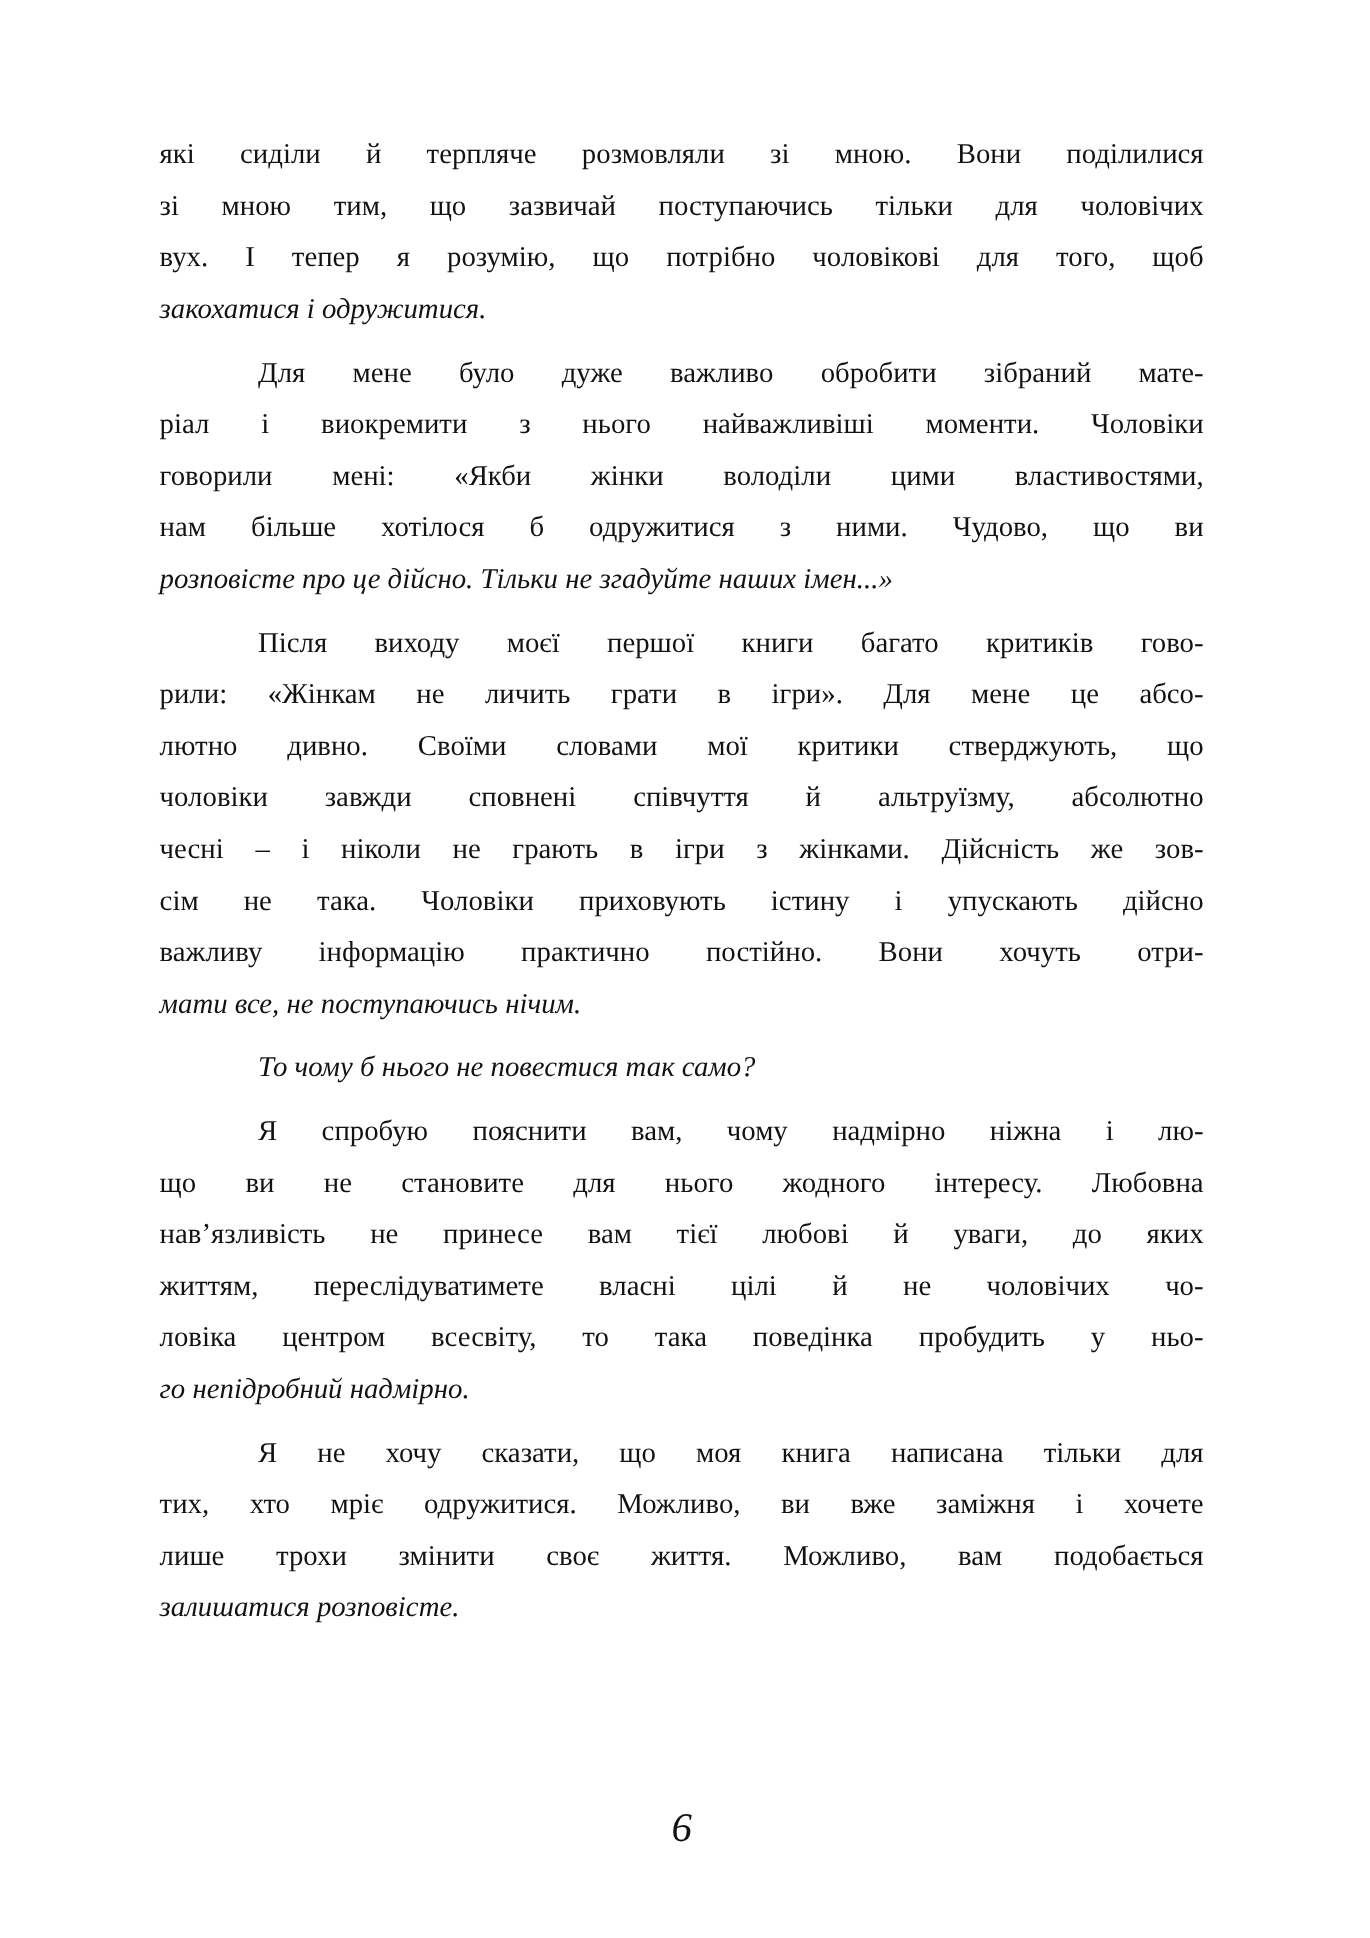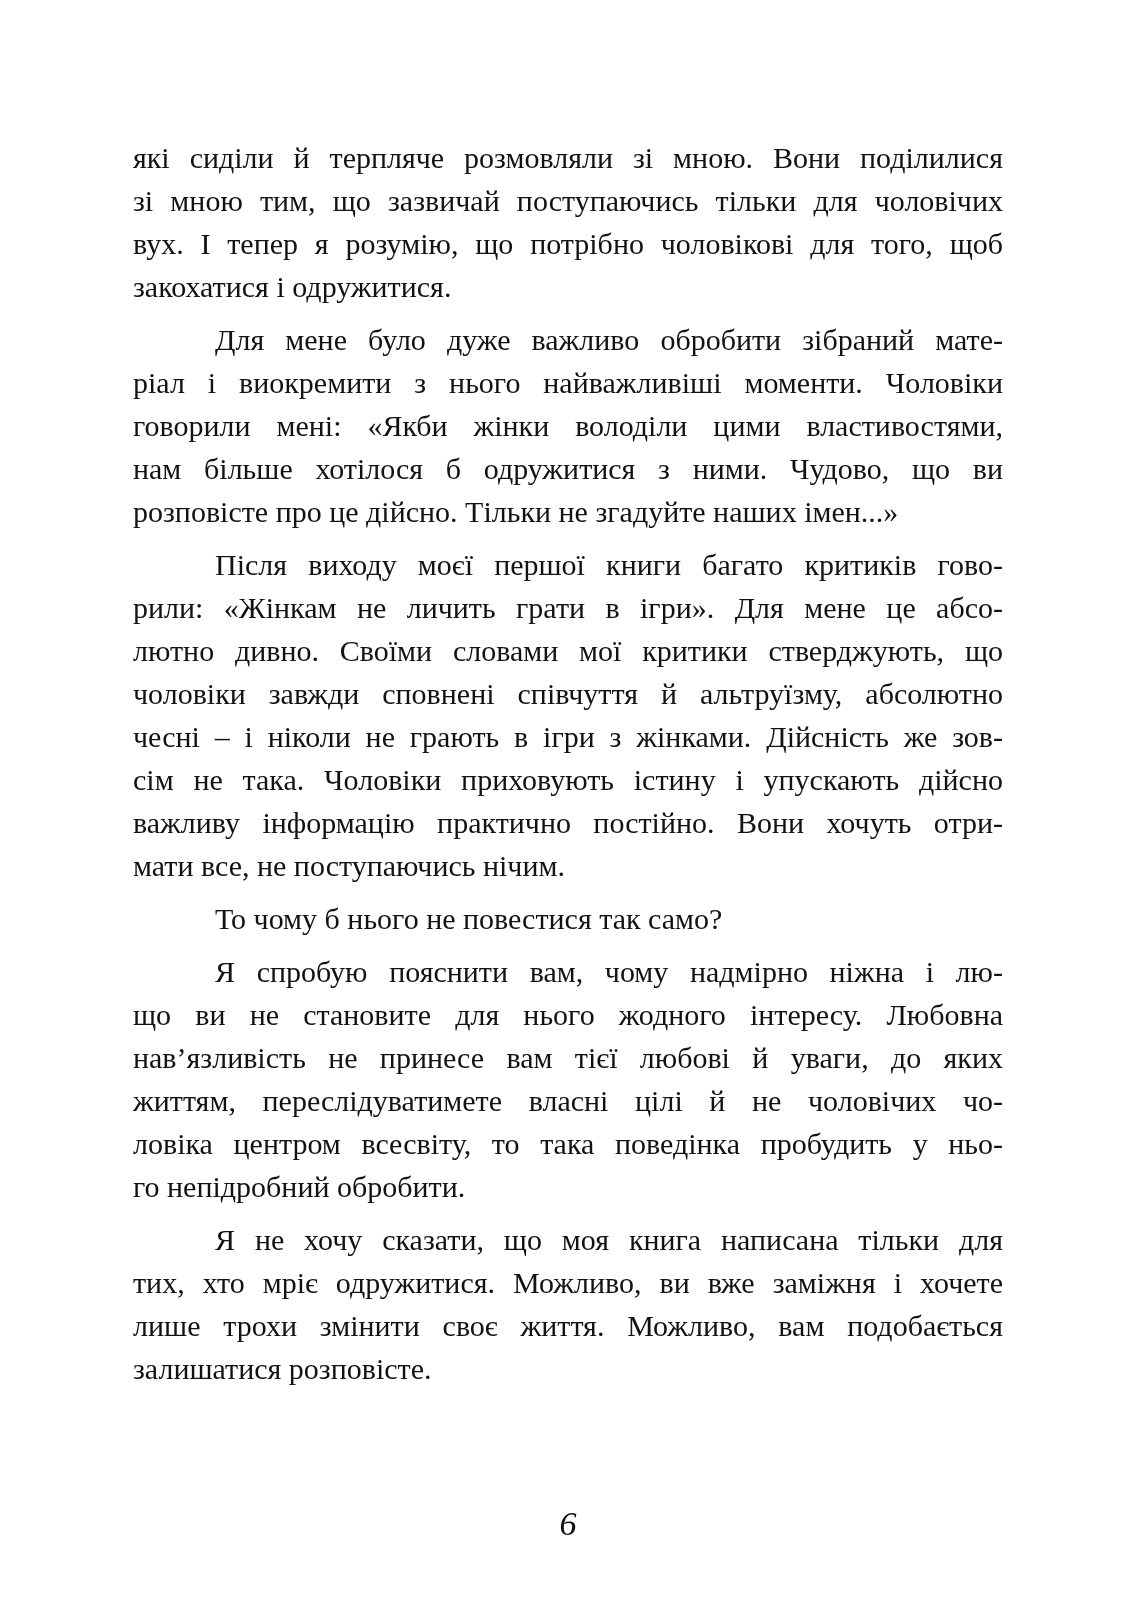--- a/index.html
+++ b/index.html
@@ -12,36 +12,37 @@
     width: 1142px;
     height: 1615px;
     background: #ffffff;
     overflow: hidden;
     font-family: "Liberation Serif", "DejaVu Serif", serif;
     color: #121212;
   }
   .text-body {
     position: absolute;
     left: 133px;
-    top: 136px;
+    top: 108px;
     width: 870px;
-    font-size: 30px;
+    font-size: 24px;
     line-height: 43px;
   }
   .paragraph {
     margin: 0 0 10px 0;
   }
   .line {
     text-align: justify;
     text-align-last: justify;
     white-space: normal;
   }
   .line.last {
     text-align: right;
     text-align-last: left;
+    font-style: italic;
   }
   .line.indent {
     text-indent: 82px;
   }
   .page-number {
     position: absolute;
     left: 133px;
     width: 870px;
     top: 1505px;
     text-align: center;
@@ -80,21 +81,21 @@
       </div>
       <div class="paragraph">
         <div class="line last indent">То чому б нього не повестися так само?</div>
       </div>
       <div class="paragraph">
         <div class="line indent">Я спробую пояснити вам, чому надмірно ніжна і лю-</div>
         <div class="line">що ви не становите для нього жодного інтересу. Любовна</div>
         <div class="line">нав’язливість не принесе вам тієї любові й уваги, до яких</div>
         <div class="line">життям, переслідуватимете власні цілі й не чоловічих чо-</div>
         <div class="line">ловіка центром всесвіту, то така поведінка пробудить у ньо-</div>
-        <div class="line last">го непідробний обробити.</div>
+        <div class="line last">го непідробний надмірно.</div>
       </div>
       <div class="paragraph">
         <div class="line indent">Я не хочу сказати, що моя книга написана тільки для</div>
         <div class="line">тих, хто мріє одружитися. Можливо, ви вже заміжня і хочете</div>
         <div class="line">лише трохи змінити своє життя. Можливо, вам подобається</div>
         <div class="line last">залишатися розповісте.</div>
       </div>
     </div>
   <div class="page-number">6</div>
 </div>

